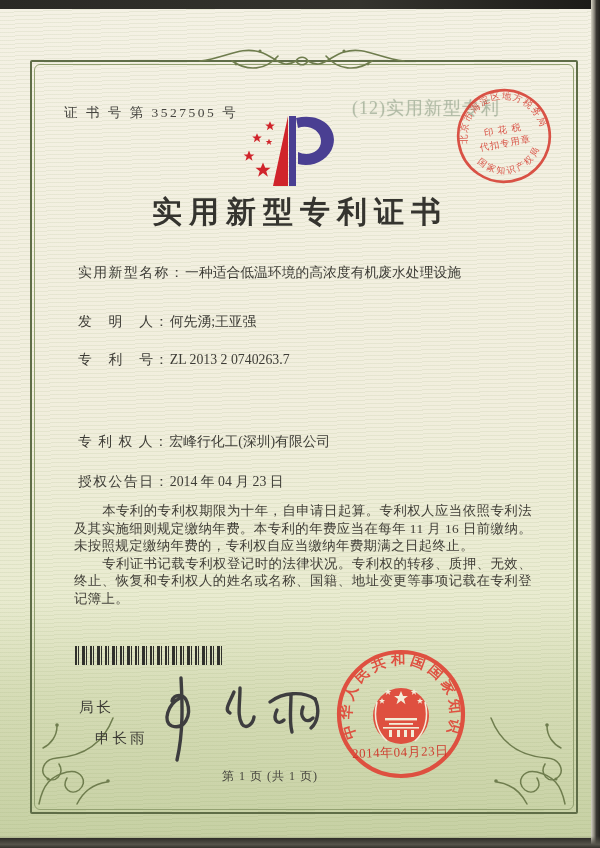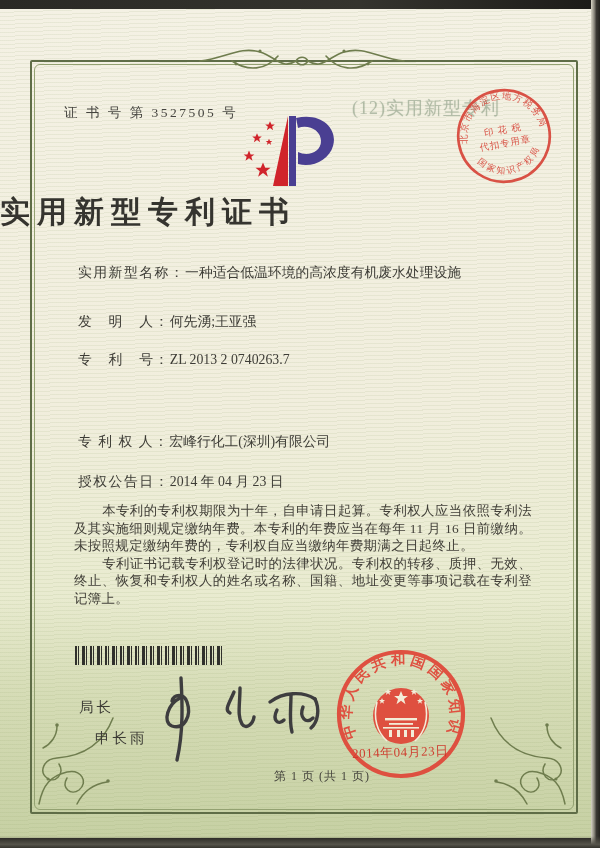--- a/index.html
+++ b/index.html
@@ -30,42 +30,42 @@
   .top-ornament{position:absolute;left:196px;top:36px;width:212px;height:34px;}
   .corner{position:absolute;width:86px;height:94px;}
   .corner.bl{left:33px;top:706px;}
   .corner.br{left:485px;top:706px;transform:scaleX(-1);}
 
   
   .certno{position:absolute;left:64px;top:96px;font-size:13.5px;letter-spacing:2.5px;color:#45443f;}
   .showthrough{position:absolute;left:352px;top:88px;font-size:18px;color:rgba(130,150,125,.42);
         letter-spacing:1px;text-shadow:0 0 1px rgba(130,150,125,.3);}
   .logo{position:absolute;left:243px;top:106px;width:95px;height:74px;}
-  .title{position:absolute;left:0;top:184px;width:600px;
+  .title{position:absolute;left:0;top:184px;width:600px;text-align:center;
         font-size:30px;font-weight:bold;letter-spacing:7px;color:#35342f;}
   .field{position:absolute;left:78px;font-size:13.8px;color:#3d3c36;white-space:nowrap;}
   .field .lab{letter-spacing:1.5px;}
   .paras{position:absolute;left:74px;top:494px;width:458px;font-size:13.4px;line-height:17.6px;
         color:#413f38;letter-spacing:.4px;text-align:justify;}
   .paras p{margin:0;text-indent:2.1em;}
 
   .barcode{position:absolute;left:75px;top:638px;width:150px;height:19px;
         background:repeating-linear-gradient(90deg,#30302c 0 2px,transparent 2px 3px,#30302c 3px 4px,
         transparent 4px 7px,#30302c 7px 10px,transparent 10px 11px,#30302c 11px 12px,transparent 12px 15px);}
 
   .officer-title{position:absolute;left:79px;top:690px;font-size:14.5px;letter-spacing:3px;color:#3c3b35;}
   .officer-name{position:absolute;left:95px;top:721px;font-size:14.5px;letter-spacing:3px;color:#3c3b35;}
   .signature{position:absolute;left:150px;top:664px;width:180px;height:92px;}
 
   .seal-office{position:absolute;left:331px;top:636px;width:140px;height:140px;opacity:.92;}
   .seal-date{position:absolute;left:352px;top:735px;width:120px;font-size:13px;color:#cf3528;
         letter-spacing:.5px;transform:rotate(-2deg);opacity:.92;}
   .seal-tax{position:absolute;left:452px;top:76px;width:104px;height:104px;opacity:.85;transform:rotate(-10deg);}
 
-  .footer{position:absolute;left:170px;top:760px;width:200px;text-align:right;
+  .footer{position:absolute;left:170px;top:760px;width:200px;text-align:center;
         font-size:12px;letter-spacing:1px;color:#45443d;}
 </style>
 </head>
 <body>
 
 <div class="stage">
 
   <div class="page">
     <div class="guilloche"></div>
     <div class="green-wash"></div>

